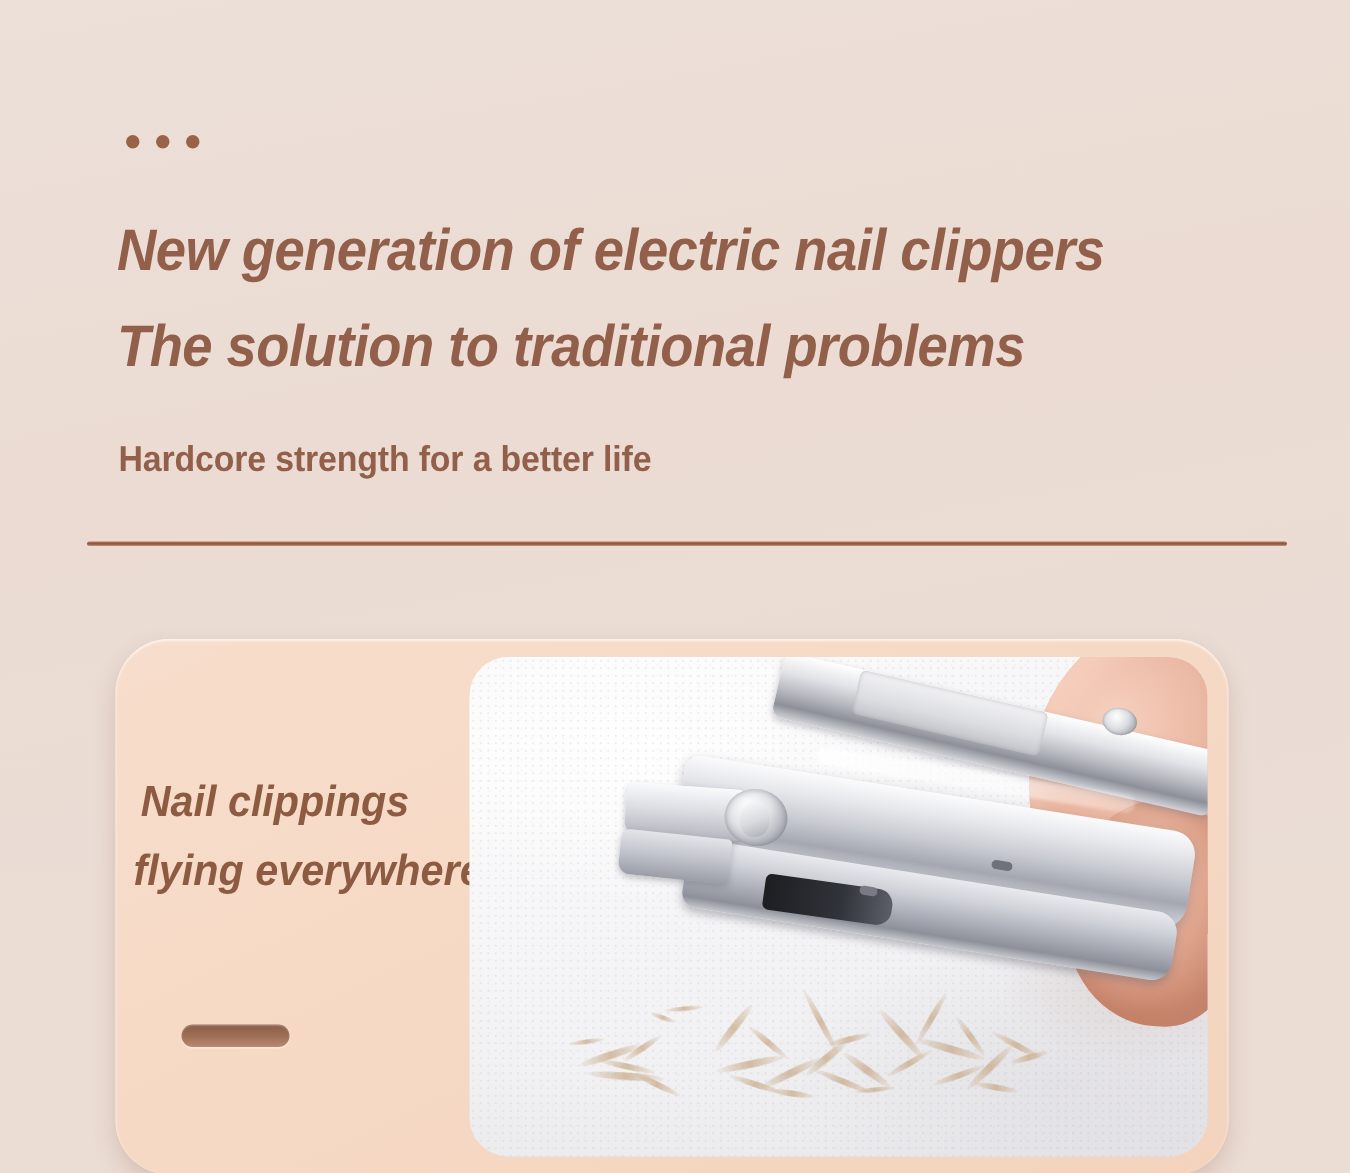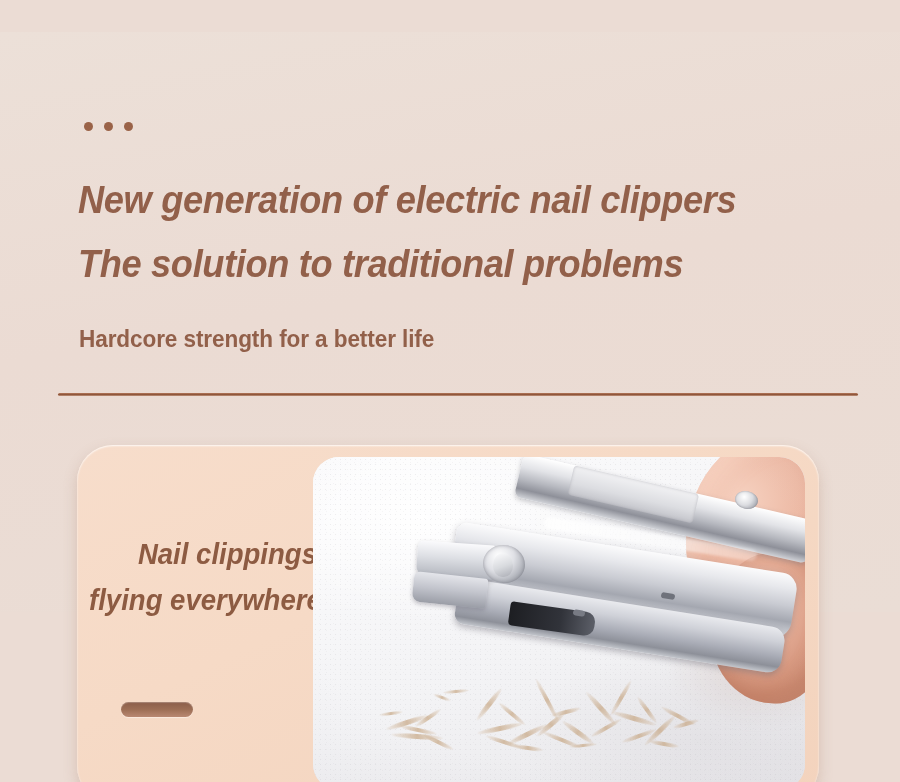--- a/index.html
+++ b/index.html
@@ -12,21 +12,20 @@
     overflow: hidden;
     font-family: "Liberation Sans", sans-serif;
     background: #ebdcd4;
   }
 
   #page {
     position: relative;
     width: 900px;
     height: 580px;
     background: linear-gradient(170deg, #ece0d8 0%, #ebdbd3 45%, #eaddd5 100%);
-    margin-top: 32px;
   }
 
   
   .header {
     position: absolute;
     left: 0;
     top: 0;
     width: 900px;
   }
 
@@ -84,30 +83,29 @@
     width: 800px;
     height: 3px;
     background: linear-gradient(180deg, #b5795c 0%, #8c5338 55%, #c59a83 100%);
     border-radius: 2px;
   }
 
   
   .card {
     position: absolute;
     left: 77px;
-    top: 413px;
+    top: 426px;
     width: 742px;
     height: 357px;
     border-radius: 36px;
     background: linear-gradient(155deg, #f7ddcb 0%, #f6dac6 40%, #f3d3bd 100%);
     box-shadow:
       0 6px 14px rgba(168, 126, 103, 0.30),
       inset 0 1px 2px rgba(255, 255, 255, 0.85);
     overflow: hidden;
-    text-align: right;
   }
 
   .card-caption {
     position: absolute;
     left: 12px;
     top: 86px;
     width: 240px;
     font-family: "Liberation Sans Narrow", "Liberation Sans", sans-serif;
     font-weight: 700;
     font-style: italic;

